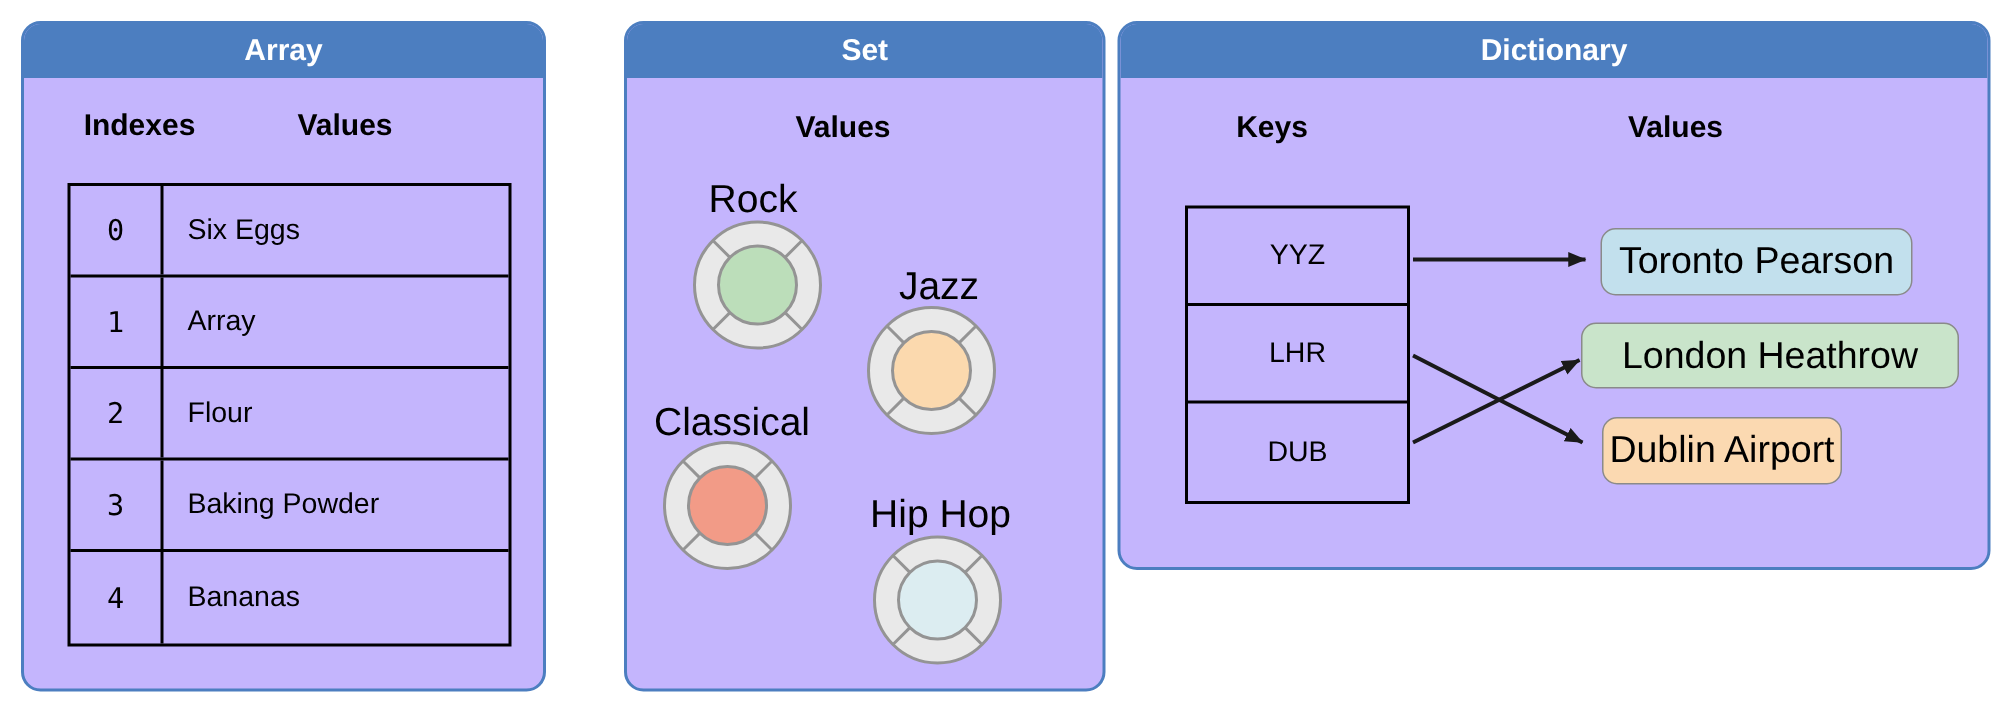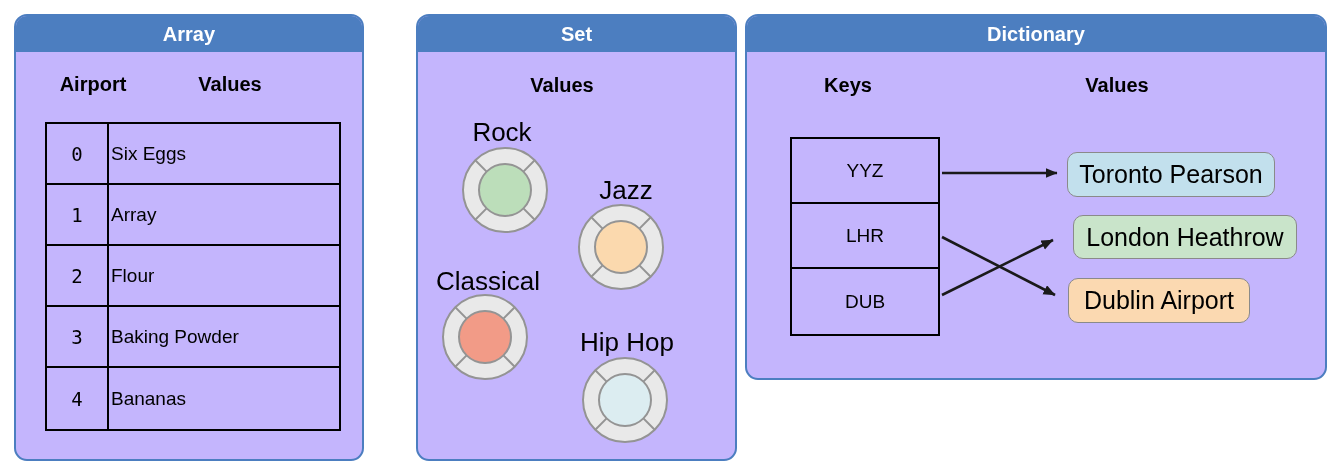--- a/index.html
+++ b/index.html
@@ -27,21 +27,21 @@
   }
   
   .atable { position:absolute; left:29px; top:106px; width:292px; border:2px solid #000; }
   .arow { display:flex; height:61px; box-sizing:border-box; border-bottom:2px solid #000; }
   .arow:last-child { border-bottom:none; }
   .aidx {
     width:60px; border-right:2px solid #000;
     display:flex; align-items:center; justify-content:center;
     font-family:"DejaVu Sans Mono", monospace; font-size:19px;
   }
-  .aval { flex:1; display:flex; align-items:center; padding-left:2px; font-size:19px; }
+  .aval { flex:1; display:flex; align-items:center; padding-left:16px; font-size:19px; }
   
   .set-circle { position:absolute; width:90px; height:90px; }
   .set-label { position:absolute; transform:translateX(-50%); font-size:26px; white-space:nowrap; }
   #circle-rock      { left:42px;  top:129px; }
   #circle-jazz      { left:158px; top:186px; }
   #circle-classical { left:22px;  top:276px; }
   #circle-hiphop    { left:162px; top:339px; }
   #label-rock      { left:84px;  top:101px; }
   #label-jazz      { left:208px; top:159px; }
   #label-classical { left:70px;  top:250px; }
@@ -52,30 +52,30 @@
     height:65px; box-sizing:border-box; border-bottom:2px solid #000;
     display:flex; align-items:center; justify-content:center; font-size:19px;
   }
   .krow:last-child { border-bottom:none; }
   .chip {
     position:absolute; box-sizing:border-box;
     border:1.5px solid #8A8A8A; border-radius:10px;
     display:flex; align-items:center; justify-content:center; font-size:25px;
   }
   #chip-0 { left:320px; top:136px; width:208px; height:45px; }
-  #chip-1 { left:326px; top:199px; width:224px; height:44px; }
-  #chip-2 { left:321px; top:262px; width:182px; height:45px; }
+  #chip-1 { left:307px; top:199px; width:252px; height:44px; }
+  #chip-2 { left:321px; top:262px; width:160px; height:45px; }
   #dict-arrows { position:absolute; left:0; top:0; width:578px; height:362px; pointer-events:none; }
 </style>
 </head>
 <body>
 
 <div class="panel" id="panel-array">
   <div class="panel-header" style="background-color: rgb(76, 126, 192);">Array</div>
-  <div class="col-label" style="left:77px; top:57px;">Airport</div>
+  <div class="col-label" style="left:77px; top:57px;">Indexes</div>
   <div class="col-label" style="left:214px; top:57px;">Values</div>
   <div class="atable">
     <div class="arow">
       <div class="aidx">0</div>
       <div class="aval">Six Eggs</div>
     </div>
     <div class="arow">
       <div class="aidx">1</div>
       <div class="aval">Array</div>
     </div>

